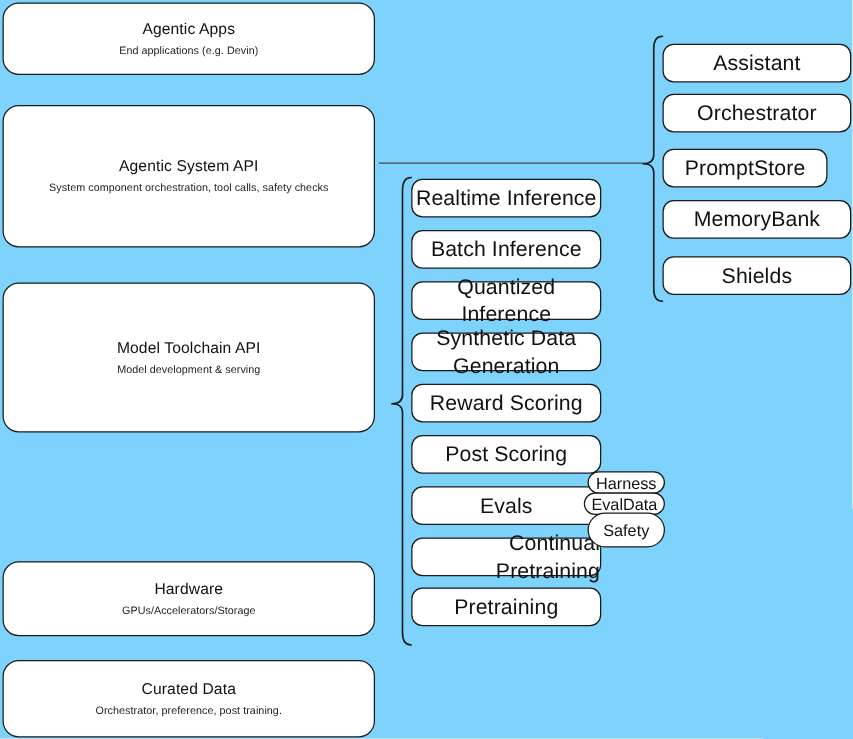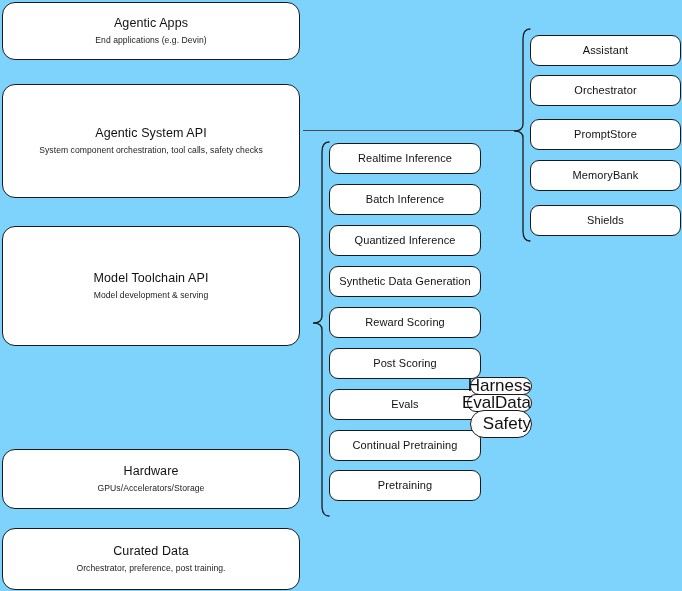--- a/index.html
+++ b/index.html
@@ -47,33 +47,33 @@
     border-radius: 13px;
   }
   .layer .title {
     font-size: 12.5px;
   }
   
   .chip {
     border-radius: 9px;
   }
   .chip .title {
-    font-size: 11px;
+    font-size: 17px;
   }
   
   .pill {
     position: absolute;
     box-sizing: border-box;
     border: 1.3px solid #1a1a1a;
     border-radius: 999px;
     background: #ffffff;
     display: flex;
     align-items: center;
-    justify-content: flex-end;
-    font-size: 17px;
+    justify-content: center;
+    font-size: 13px;
     color: #111111;
     white-space: nowrap;
   }
   
   .connector {
     position: absolute;
     background: #4a4a4a;
     height: 1.2px;
   }
   .brace {
@@ -123,21 +123,21 @@
       <path d="M18 1 C12 1 11 6 11 11 L11 96 C11 101 8 103 2 103 C8 103 11 105 11 110 L11 203 C11 208 12 213 18 213"></path>
     </svg>
   </div>
 
   <div class="node chip" style="left:530px; top:35px; width:151px; height:31px;">
     <div class="title">Assistant</div>
   </div>
   <div class="node chip" style="left:530px; top:75px; width:151px; height:31px;">
     <div class="title">Orchestrator</div>
   </div>
-  <div class="node chip" style="left:530px; top:119px; width:151px; height:31px;align-items:center;">
+  <div class="node chip" style="left:530px; top:119px; width:132px; height:31px;align-items:center;">
     <div class="title">PromptStore</div>
   </div>
   <div class="node chip" style="left:530px; top:160px; width:151px; height:31px;">
     <div class="title">MemoryBank</div>
   </div>
   <div class="node chip" style="left:530px; top:205px; width:151px; height:31px;">
     <div class="title">Shields</div>
   </div>
 
   <div class="brace" style="left:311px; top:141px; width:20px; height:376px;">

